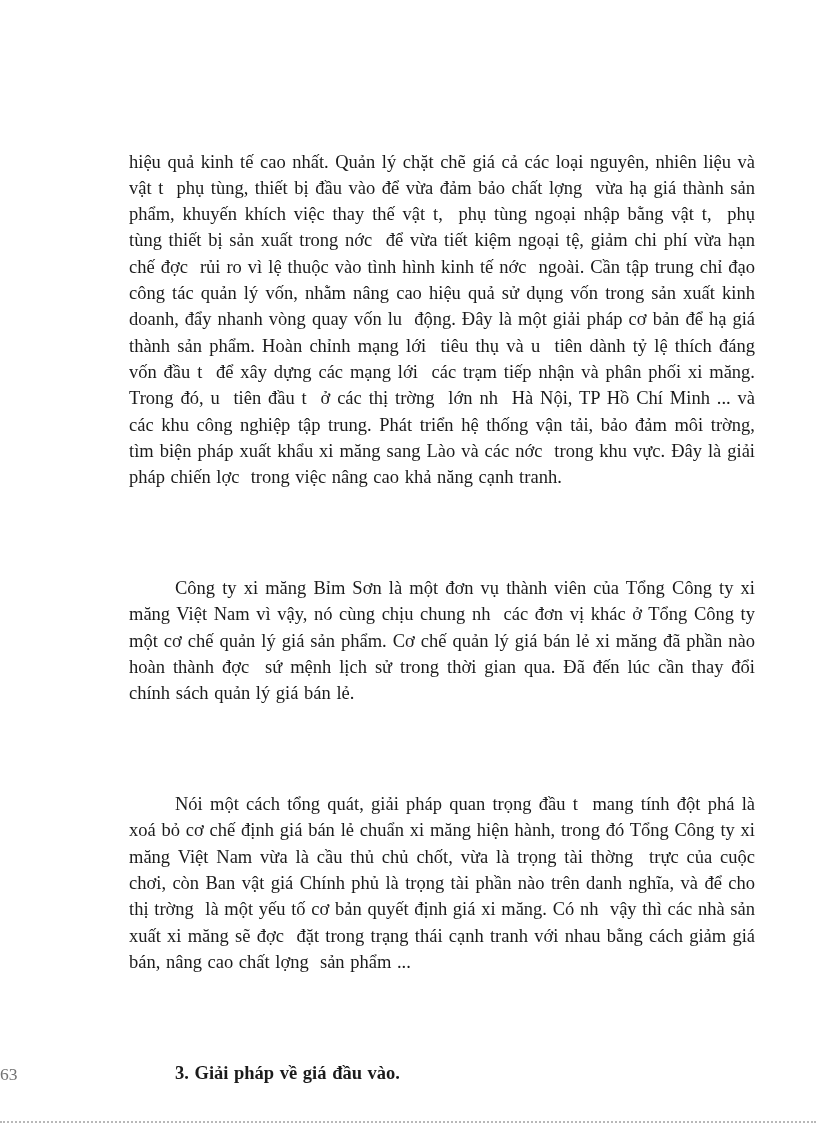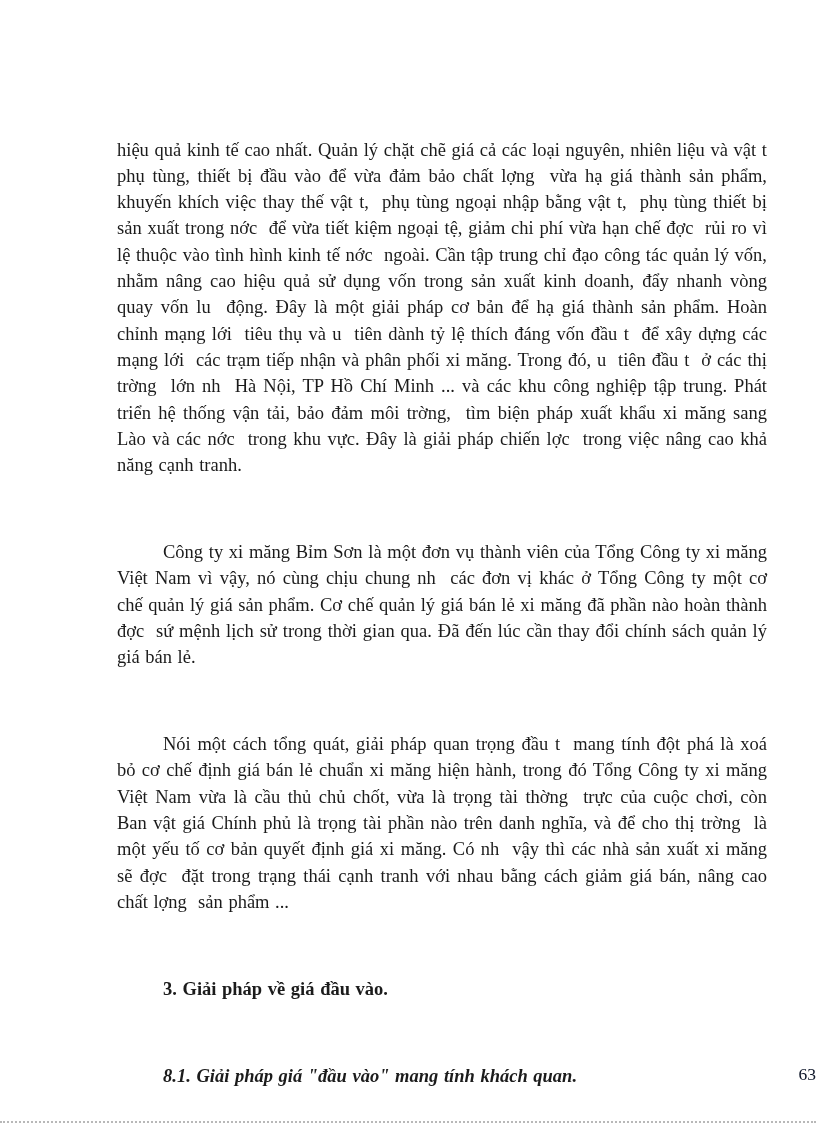--- a/index.html
+++ b/index.html
@@ -23,41 +23,41 @@
     left: 113px;
     top: 80px;
     width: 658px;
     font-size: 18.5px;
     line-height: 26.3px;
     text-align: justify;
     word-spacing: 1px;
     white-space: pre-wrap;
   }
   .text-block p {
-    margin: 4px;
+    margin: 16px;
     text-indent: 46px;
   }
   .text-block p.no-indent {
     text-indent: 0;
   }
   .heading {
     font-weight: bold;
   }
   .subheading {
     font-weight: bold;
     font-style: italic;
   }
   .footer {
     position: absolute;
     left: 0;
     right: 0;
     bottom: 36px;
-    text-align: right;
+    text-align: left;
     font-size: 17.5px;
-    color: #0f172a;
+    color: #737373;
   }
 </style>
 </head>
 <body>
 
 <div class="page">
   <div class="text-block">
     <p class="no-indent">hiệu quả kinh tế cao nhất. Quản lý chặt chẽ giá cả các loại nguyên, nhiên liệu và vật t  phụ tùng, thiết bị đầu vào để vừa đảm bảo chất lợng  vừa hạ giá thành sản phẩm, khuyến khích việc thay thế vật t,  phụ tùng ngoại nhập bằng vật t,  phụ tùng thiết bị sản xuất trong nớc  để vừa tiết kiệm ngoại tệ, giảm chi phí vừa hạn chế đợc  rủi ro vì lệ thuộc vào tình hình kinh tế nớc  ngoài. Cần tập trung chỉ đạo công tác quản lý vốn, nhằm nâng cao hiệu quả sử dụng vốn trong sản xuất kinh doanh, đẩy nhanh vòng quay vốn lu  động. Đây là một giải pháp cơ bản để hạ giá thành sản phẩm. Hoàn chỉnh mạng lới  tiêu thụ và u  tiên dành tỷ lệ thích đáng vốn đầu t  để xây dựng các mạng lới  các trạm tiếp nhận và phân phối xi măng. Trong đó, u  tiên đầu t  ở các thị trờng  lớn nh  Hà Nội, TP Hồ Chí Minh ... và các khu công nghiệp tập trung. Phát triển hệ thống vận tải, bảo đảm môi trờng,  tìm biện pháp xuất khẩu xi măng sang Lào và các nớc  trong khu vực. Đây là giải pháp chiến lợc  trong việc nâng cao khả năng cạnh tranh.</p>
     <p>Công ty xi măng Bỉm Sơn là một đơn vụ thành viên của Tổng Công ty xi măng Việt Nam vì vậy, nó cùng chịu chung nh  các đơn vị khác ở Tổng Công ty một cơ chế quản lý giá sản phẩm. Cơ chế quản lý giá bán lẻ xi măng đã phần nào hoàn thành đợc  sứ mệnh lịch sử trong thời gian qua. Đã đến lúc cần thay đổi chính sách quản lý giá bán lẻ.</p>
     <p>Nói một cách tổng quát, giải pháp quan trọng đầu t  mang tính đột phá là xoá bỏ cơ chế định giá bán lẻ chuẩn xi măng hiện hành, trong đó Tổng Công ty xi măng Việt Nam vừa là cầu thủ chủ chốt, vừa là trọng tài thờng  trực của cuộc chơi, còn Ban vật giá Chính phủ là trọng tài phần nào trên danh nghĩa, và để cho thị trờng  là một yếu tố cơ bản quyết định giá xi măng. Có nh  vậy thì các nhà sản xuất xi măng sẽ đợc  đặt trong trạng thái cạnh tranh với nhau bằng cách giảm giá bán, nâng cao chất lợng  sản phẩm ...</p>

